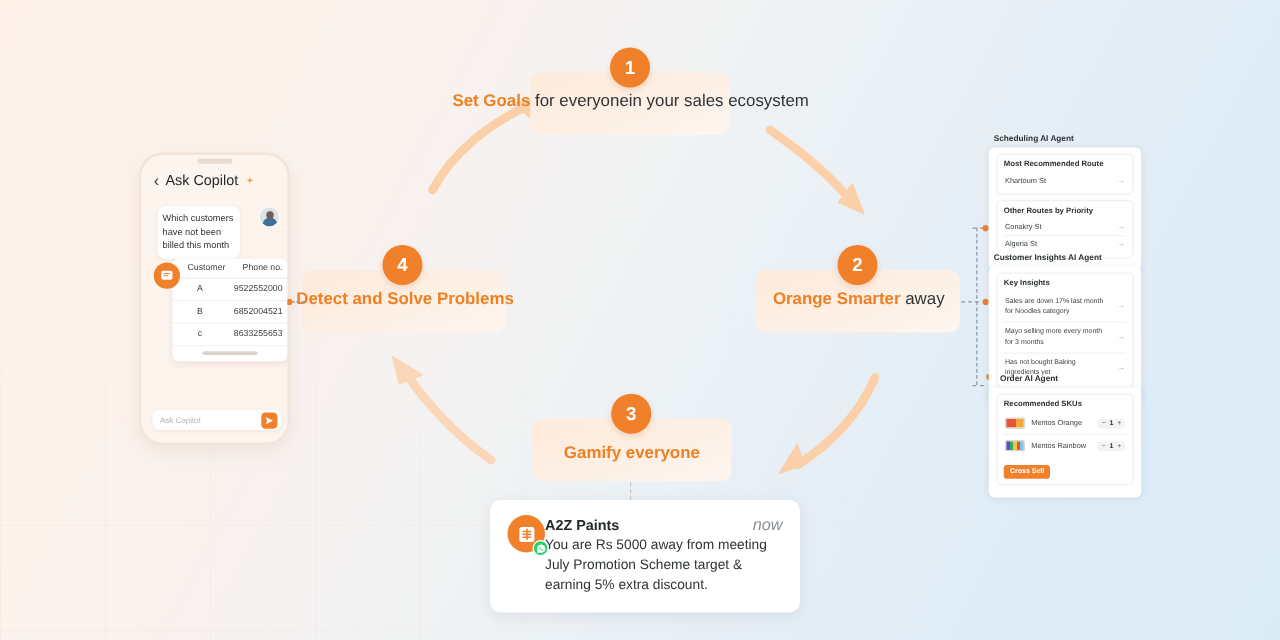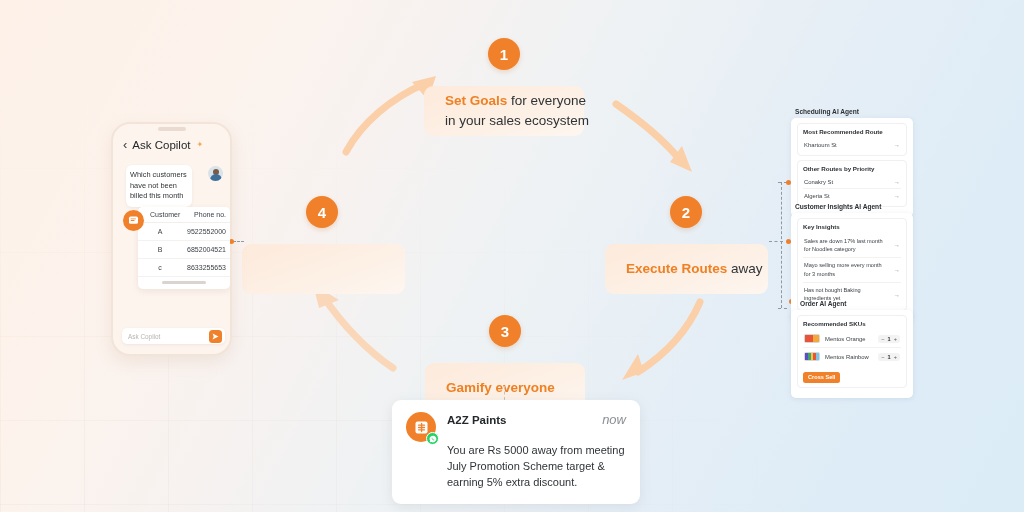--- a/index.html
+++ b/index.html
@@ -28,42 +28,41 @@
     mask-image: radial-gradient(120% 130% at 8% 92%, rgba(0,0,0,.85) 0%, rgba(0,0,0,0) 58%);
     pointer-events: none;
   }
   .stage { position: absolute; inset: 0; }
 
   
   .step-card {
     position: absolute;
     border-radius: 9px;
     background: linear-gradient(160deg, #fdeadb 0%, #fdf0e5 55%, #fdf6f0 100%);
-    display: flex; flex-direction: column; justify-content: center;
+    display: flex; flex-direction: row; justify-content: center;
     padding: 13px 20px 13px 21px;
     line-height: 1.45;
-    margin-top: 28px;
   }
   .step-card .line { font-size: 13.5px; color: #2f3336; white-space: nowrap; }
   .step-card .hl { color: #ef8023; font-weight: bold; }
   .step-card .plain { font-weight: normal; }
   .step-num {
     position: absolute;
     width: 32px; height: 32px; border-radius: 50%;
     background: #f1802a;
     color: #fff; font-size: 15px; font-weight: bold;
     display: flex; align-items: center; justify-content: center;
     box-shadow: 0 2px 5px rgba(200,110,40,.22);
     z-index: 4;
   }
   #card1 { left: 424px; top: 58px; width: 160px; height: 50px; }
   #num1  { left: 488px; top: 38px; }
   #card2 { left: 605px; top: 216px; width: 163px; height: 50px; }
   #num2  { left: 670px; top: 196px; }
-  #card3 { left: 425px; top: 335px; width: 160px; height: 50px; align-items: flex-start; }
+  #card3 { left: 425px; top: 335px; width: 160px; height: 50px; align-items: flex-end; }
   #num3  { left: 489px; top: 315px; }
   #card3 .line { color: #ef8023; font-weight: bold; text-align: center; }
   #card4 { left: 242px; top: 216px; width: 163px; height: 50px; }
   #num4  { left: 306px; top: 196px; }
 
   
   .phone {
     position: absolute; left: 111px; top: 122px;
     width: 121px; height: 234px;
     border-radius: 19px;
@@ -213,38 +212,38 @@
     position: absolute; left: 504px; top: 386px; height: 14px; width: 0;
     border-left: 1px dashed #c9c3be;
   }
 
   
   .notif {
     position: absolute; left: 392px; top: 400px; width: 248px;
     background: #fff; border-radius: 9px;
     box-shadow: 0 3px 12px rgba(150,150,160,.18);
     padding: 12px 14px 13px 14px;
-    display: flex; gap: 11px;
+    display: flex; 
   }
   .notif-logo {
     position: relative; width: 30px; height: 30px; border-radius: 50%;
     background: #f1802a; flex: 0 0 auto;
     display: flex; align-items: center; justify-content: center;
   }
   .wa-badge {
     position: absolute; right: -3px; bottom: -3px;
     width: 13px; height: 13px; border-radius: 50%;
     background: #25d366; border: 1.5px solid #fff;
     display: flex; align-items: center; justify-content: center;
   }
   .notif-body { flex: 1; }
   .notif-head { display: flex; align-items: baseline; justify-content: space-between; }
   .notif-title { font-size: 11.5px; font-weight: bold; color: #23282b; }
   .notif-time { font-size: 13px; color: #8b9095; font-style: italic; }
-  .notif-text { font-size: 11px; color: #2f3437; line-height: 1.45; margin-top: 16px; }
+  .notif-text { font-size: 11px; color: #2f3437; line-height: 1.45; margin-top: 2px; }
 
   svg.arrow { position: absolute; overflow: visible; pointer-events: none; }
 </style>
 </head>
 <body>
 
 <div class="grid-overlay"></div>
 
 <div class="stage">
 
@@ -271,31 +270,34 @@
   <div class="step-card" id="card1">
     <div class="line">
       <span class="hl">Set Goals</span><span class="plain"> for everyone</span>
     </div>
     <div class="line">in your sales ecosystem</div>
   </div>
   <div class="step-num" id="num1">1</div>
 
   <div class="step-card" id="card2">
     <div class="line">
-      <span class="hl">Execute Routes</span><span class="plain"> away</span>
+      <span class="hl">Orange Smarter</span><span class="plain"> away</span>
     </div>
   </div>
   <div class="step-num" id="num2">2</div>
 
   <div class="step-card" id="card3">
     <div class="line">Gamify everyone</div>
   </div>
   <div class="step-num" id="num3">3</div>
 
   <div class="step-card" id="card4">
+    <div class="line">
+      <span class="hl">Detect and Solve Problems</span>
+    </div>
   </div>
   <div class="step-num" id="num4">4</div>
 
   <div class="phone">
     <div class="phone-notch"></div>
 
     <div class="phone-header">
       <span class="back-chev">‹</span>
       <span class="phone-title">Ask Copilot</span>
       <span class="sparkle">✦</span>

